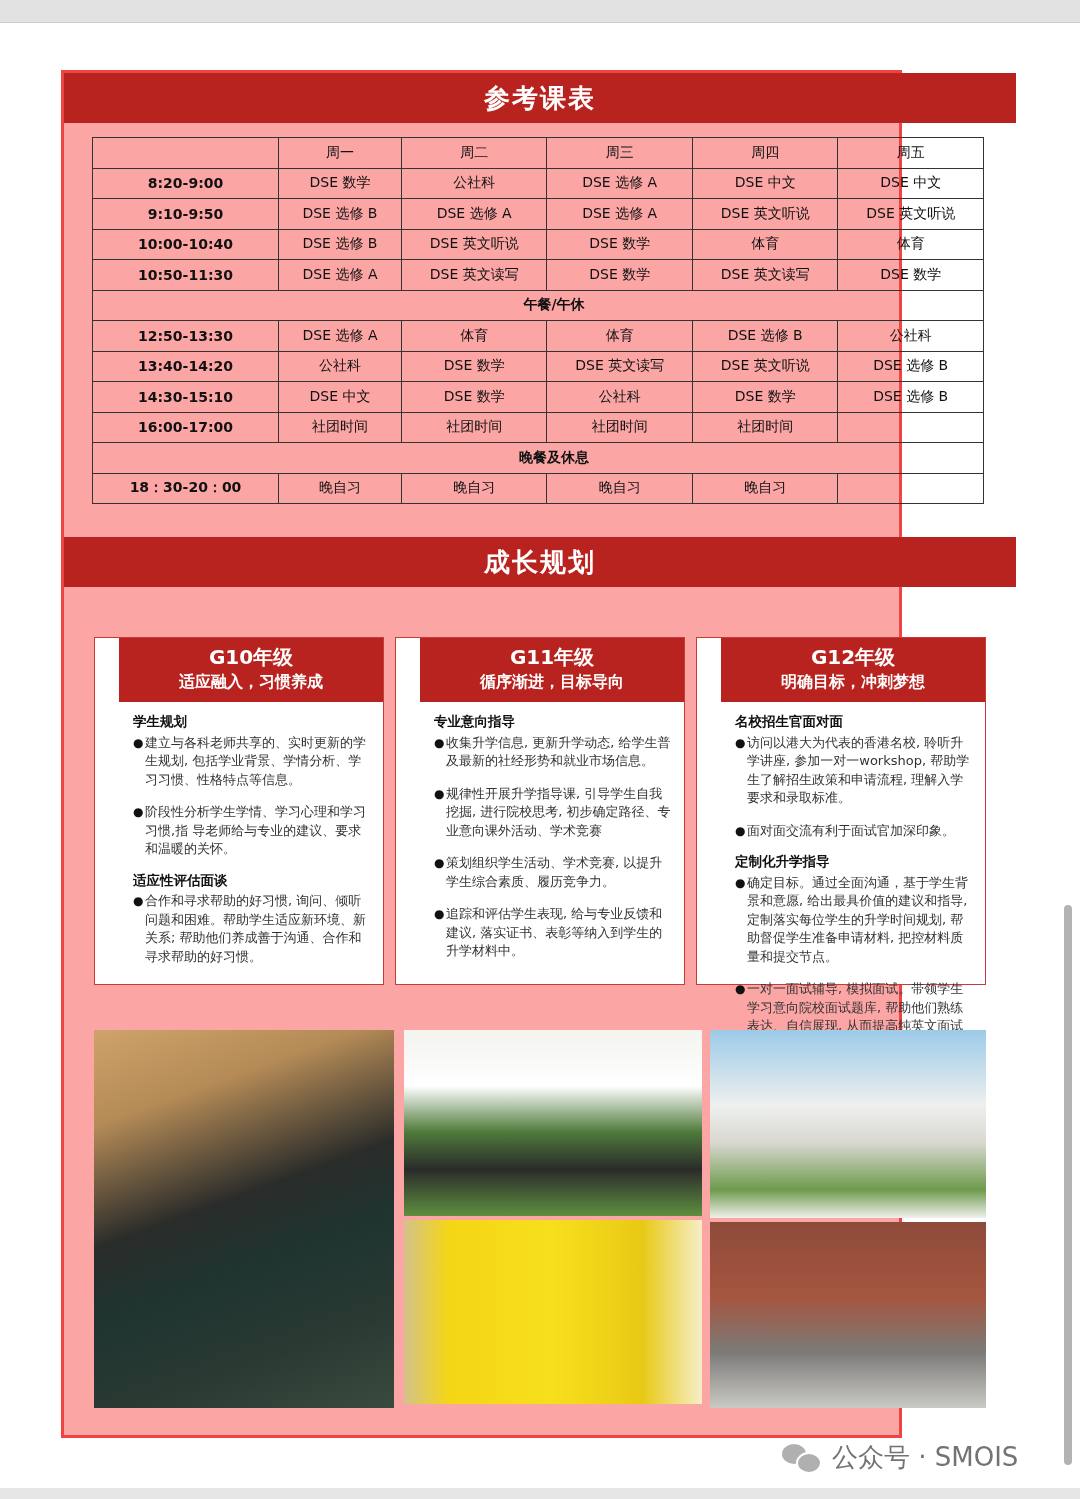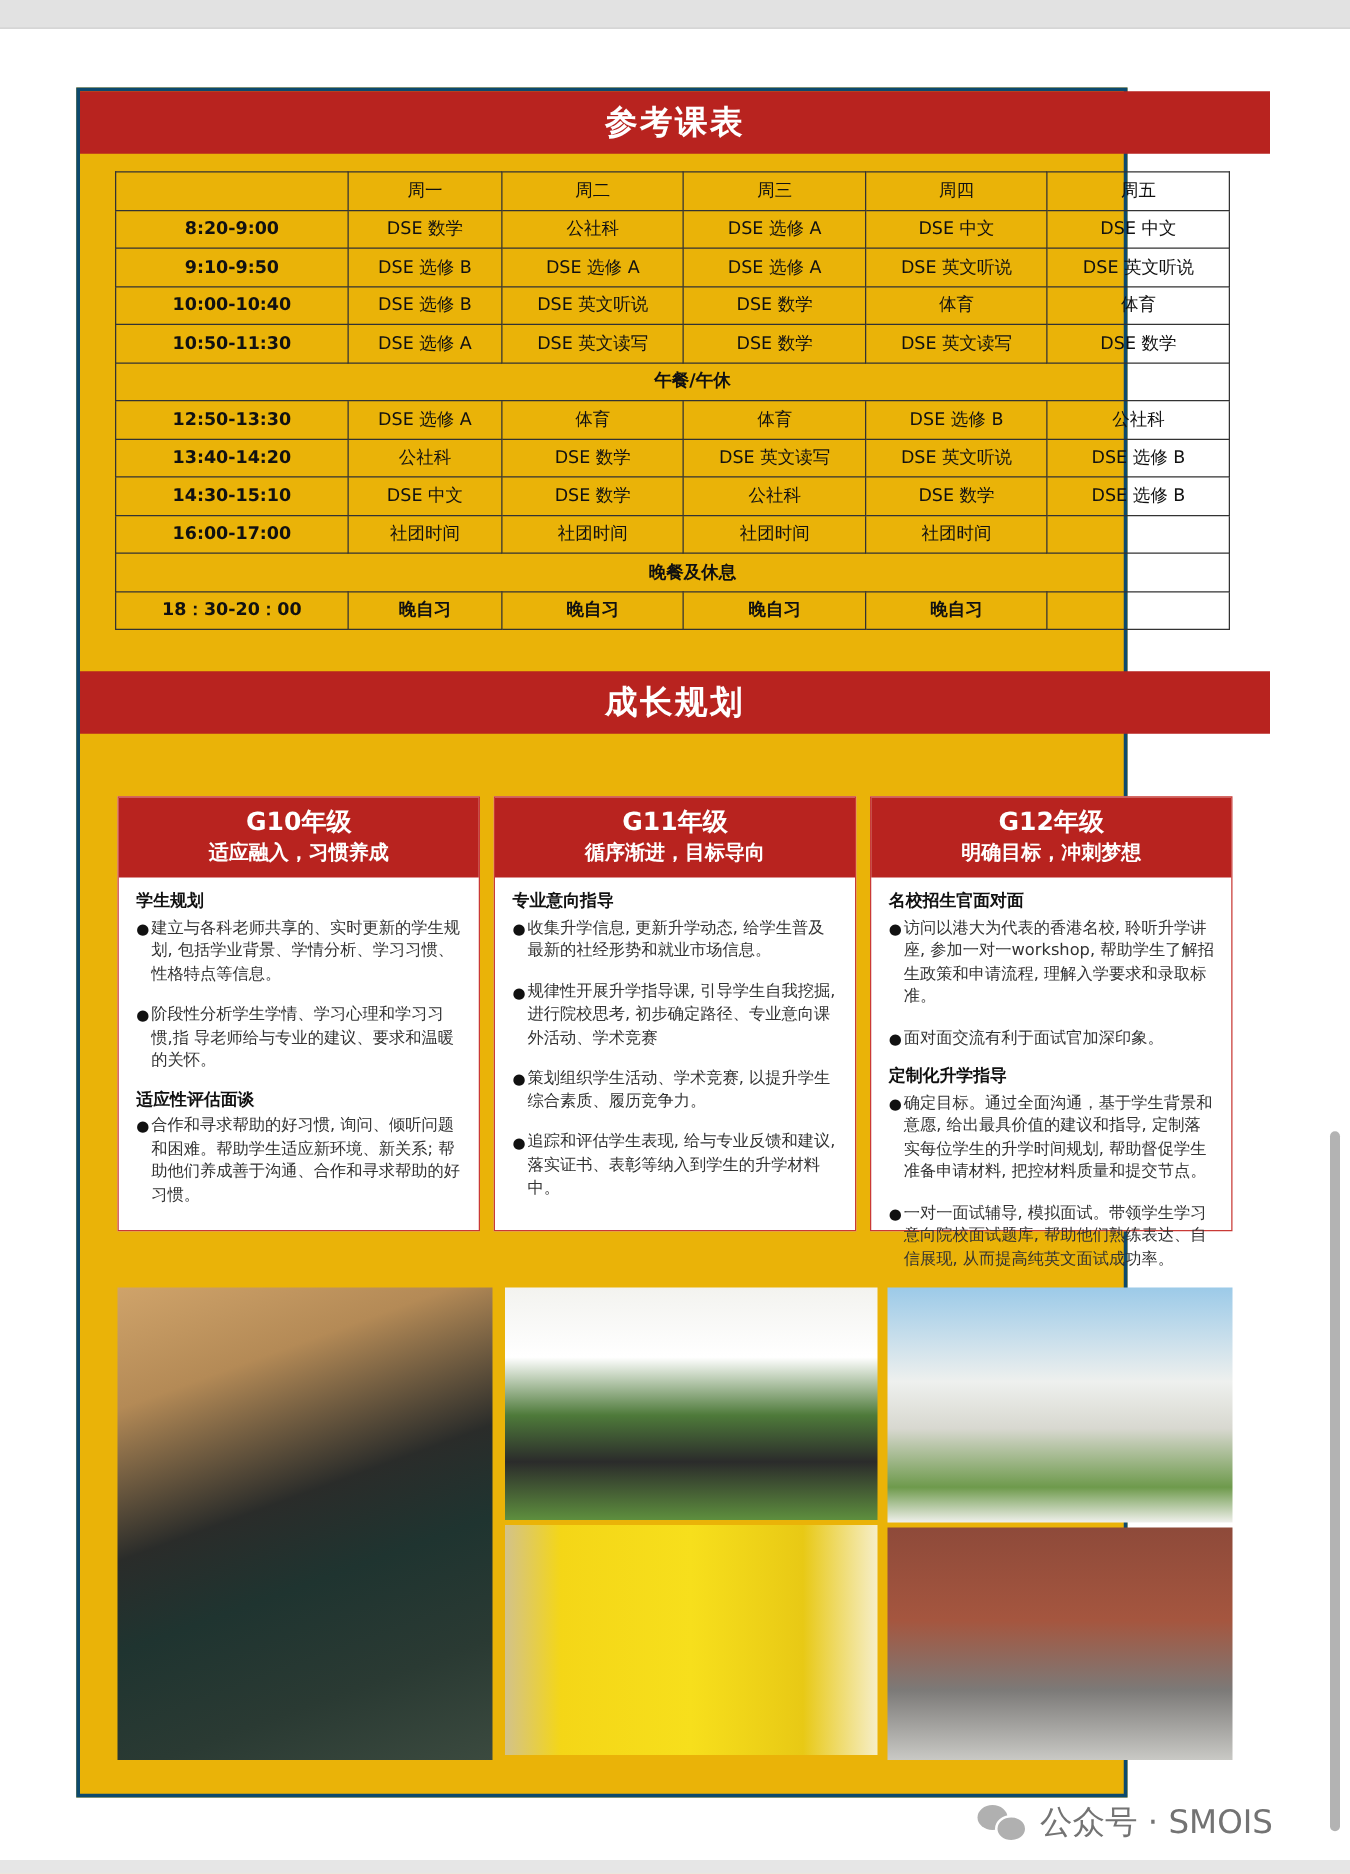--- a/index.html
+++ b/index.html
@@ -1,33 +1,33 @@
 <!DOCTYPE html>
 <html><head>
 <meta charset="utf-8">
 <style>
   html, body { margin:0; padding:0; }
   body { width:1080px; height:1499px; background:#ffffff; position:relative; overflow:hidden;
     font-family:"DejaVu Sans","Liberation Sans",sans-serif; color:#222; }
   .topbar { position:absolute; left:0; top:0; width:1080px; height:22px; background:#e2e2e2;
     border-bottom:1px solid #cfcfcf; }
-  .page { position:absolute; left:61px; top:70px; width:841px; height:1368px; border:3px solid #0c4a6e;
-    box-sizing:border-box; background:#eab308; }
+  .page { position:absolute; left:61px; top:70px; width:841px; height:1368px; border:3px solid #ef4444;
+    box-sizing:border-box; background:#fca5a5; }
   .banner { position:absolute; left:0; width:952px; background:#b8231f; color:#fff; text-align:center;
     font-weight:bold; font-size:26px; letter-spacing:2px; }
   .banner1 { top:0; height:50px; line-height:50px; }
   .banner2 { top:464px; height:50px; line-height:50px; }
   table.sched { position:absolute; left:28px; top:64px; width:892px; border-collapse:collapse;
     font-size:14px; }
   table.sched td { border:1.5px solid #333; height:29.5px; text-align:center; padding:0; color:#111; }
   table.sched td.time { font-weight:bold; width:185px;text-align:center; }
-  table.sched td.bold { font-weight:bold; }
+  table.sched td.bold { font-weight:normal; }
   table.sched td.span { font-weight:bold;padding-left:32px; }
   .cards { position:absolute; left:30px; top:564px; width:892px; height:348px; }
-  .card { position:absolute; top:0; width:290px; height:348px; border:1.5px solid #c93a36; box-sizing:border-box; background:#fff; }
+  .card { position:absolute; top:0; width:290px; height:348px; border:1.5px solid #c93a36; box-sizing:border-box; background:#fff;padding-left:24px; }
   .card-head { height:64px; background:#b8231f; color:#fff; text-align:center; }
   .card-head .g { font-size:20px; font-weight:bold; padding-top:6px; line-height:26px; }
   .card-head .s { font-size:16px; font-weight:bold; line-height:24px; }
   .card-body { padding:12px 12px 0 14px; font-size:13px; line-height:18.5px; color:#333; }
   .sec-title { font-weight:bold; color:#111; font-size:13.5px; margin-bottom:1px;font-family:Liberation Mono, monospace; }
   .bullet { display:flex; margin-bottom:14px; }
   .bullet .dot { width:12px; flex:none; font-size:12px; color:#111; }
   .bullet .txt { flex:1; }
   .photos { position:absolute; left:30px; top:957px; }
   .photo { position:absolute; overflow:hidden; }

